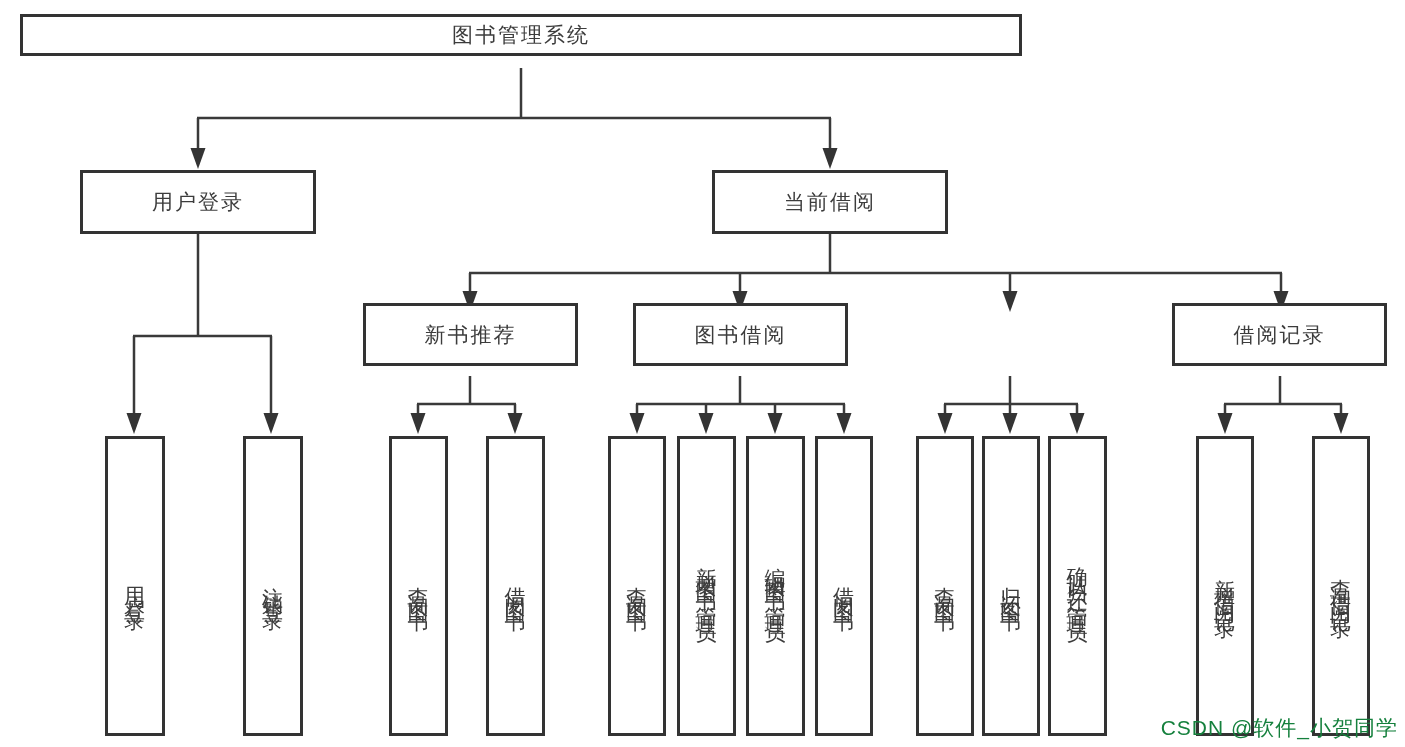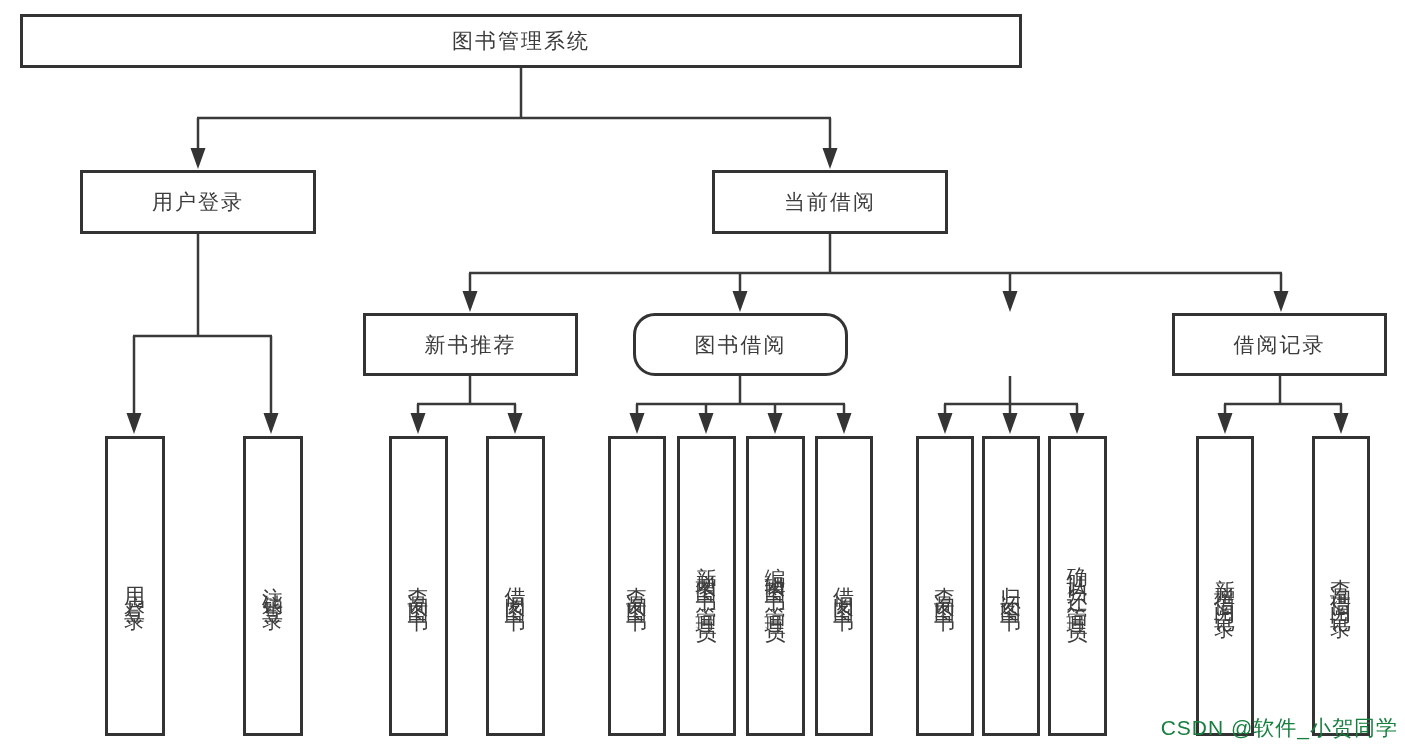--- a/index.html
+++ b/index.html
@@ -35,25 +35,25 @@
   .vbox .vtext{
     writing-mode:vertical-rl;
     text-orientation:mixed;
     letter-spacing:8px;
     line-height:1;
   }
   
   .n-user-login{left:80px;top:170px;width:236px;height:64px;}
   .n-book-mgmt{left:712px;top:170px;width:236px;height:64px;}
   
-  .n-root{left:20px;top:14px;width:1002px;height:54px;}
-  
-  .l3{top:313px;height:63px;width:215px;}
+  .n-root{left:20px;top:14px;width:1002px;height:42px;}
+  
+  .l3{top:303px;height:63px;width:215px;}
   .n-new-book{left:363px;}
-  .n-book-borrow{left:633px;border-radius:22px;}
+  .n-book-borrow{left:633px;}
   .n-current-borrow{left:903px;}
   .n-borrow-records{left:1172px;}
   
   .lf-user-login{left:105px;width:60px;}
   .lf-logout{left:243px;width:60px;}
   .lf-rec-query{left:389px;width:59px;}
   .lf-rec-borrow{left:486px;width:59px;}
   .lf-bor-query{left:608px;width:58px;}
   .lf-bor-add{left:677px;width:59px;}
   .lf-bor-edit{left:746px;width:59px;}

